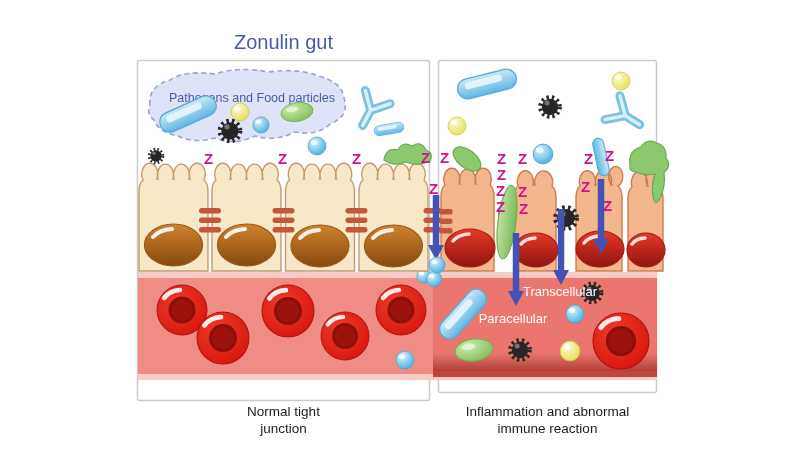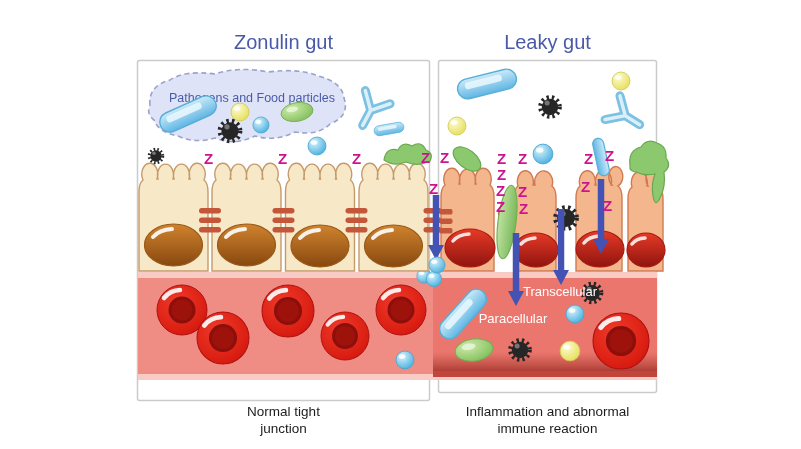--- a/index.html
+++ b/index.html
@@ -23,21 +23,20 @@
   .blob-label{font-size:12.5px;fill:#4a5aa8;}
   .vessel-label{font-size:13px;fill:#ffffff;}
 </style>
 </head>
 <body>
 
 <div class="stage">
 
 
   <div class="panel-title pt-left">Zonulin gut</div>
-  <div class="panel-title pt-right">Leaky gut</div>
 
   <svg width="801" height="449" viewBox="0 0 801 449">
     <defs>
       <linearGradient id="rodG" x1="0" y1="0" x2="0" y2="1">
         <stop offset="0" stop-color="#cdeaf8"></stop>
           <stop offset="1" stop-color="#5fb6e4"></stop>
       </linearGradient>
       <radialGradient id="bG" cx="0.35" cy="0.3" r="0.8">
         <stop offset="0" stop-color="#d8f2fc"></stop>
           <stop offset="1" stop-color="#3facdd"></stop>

